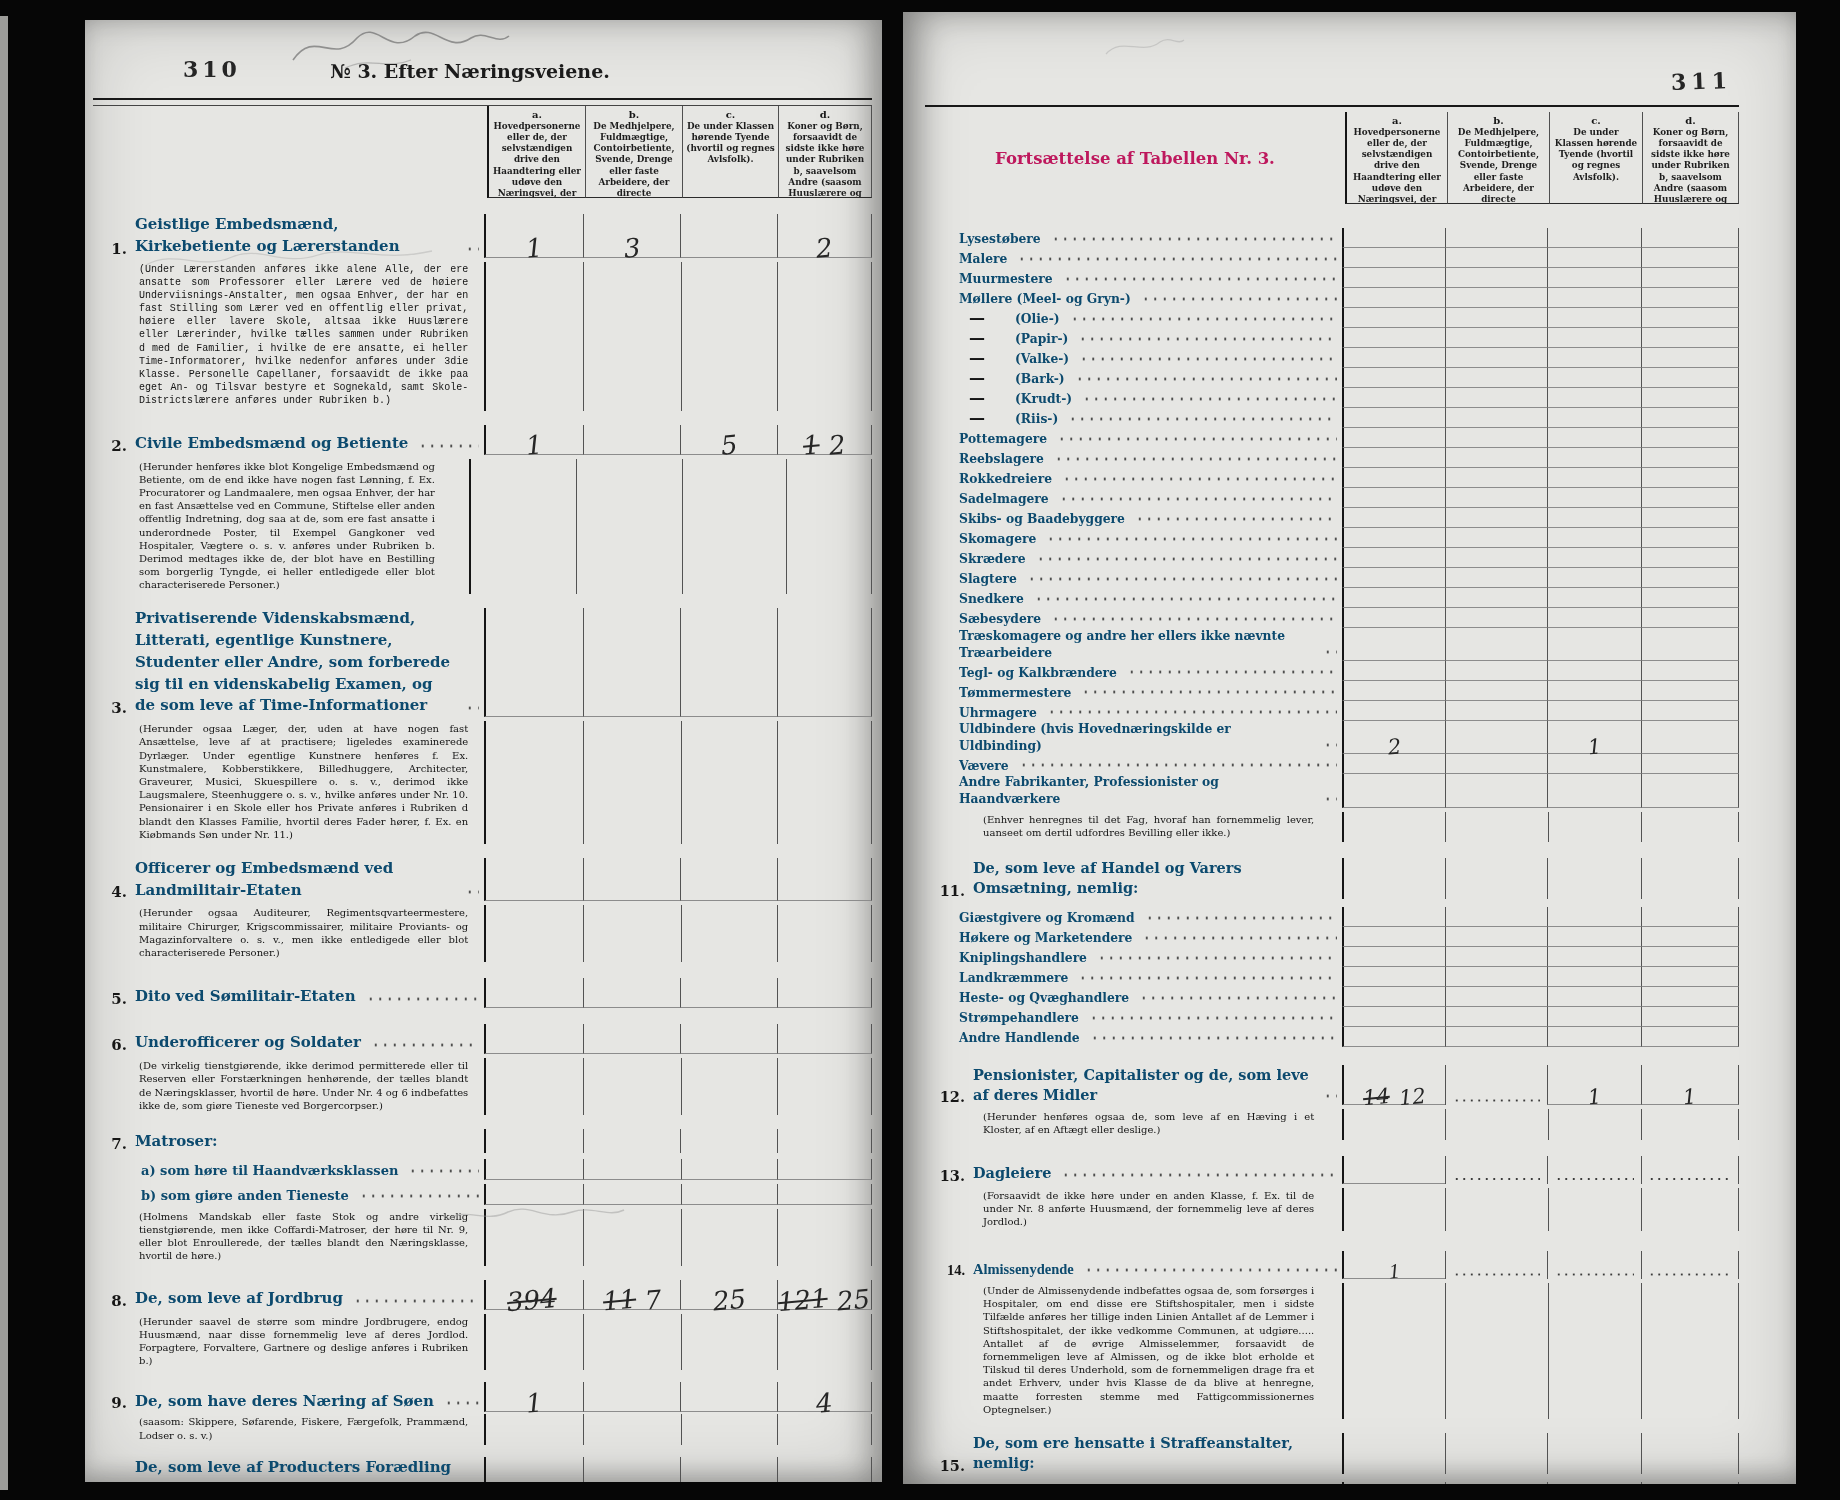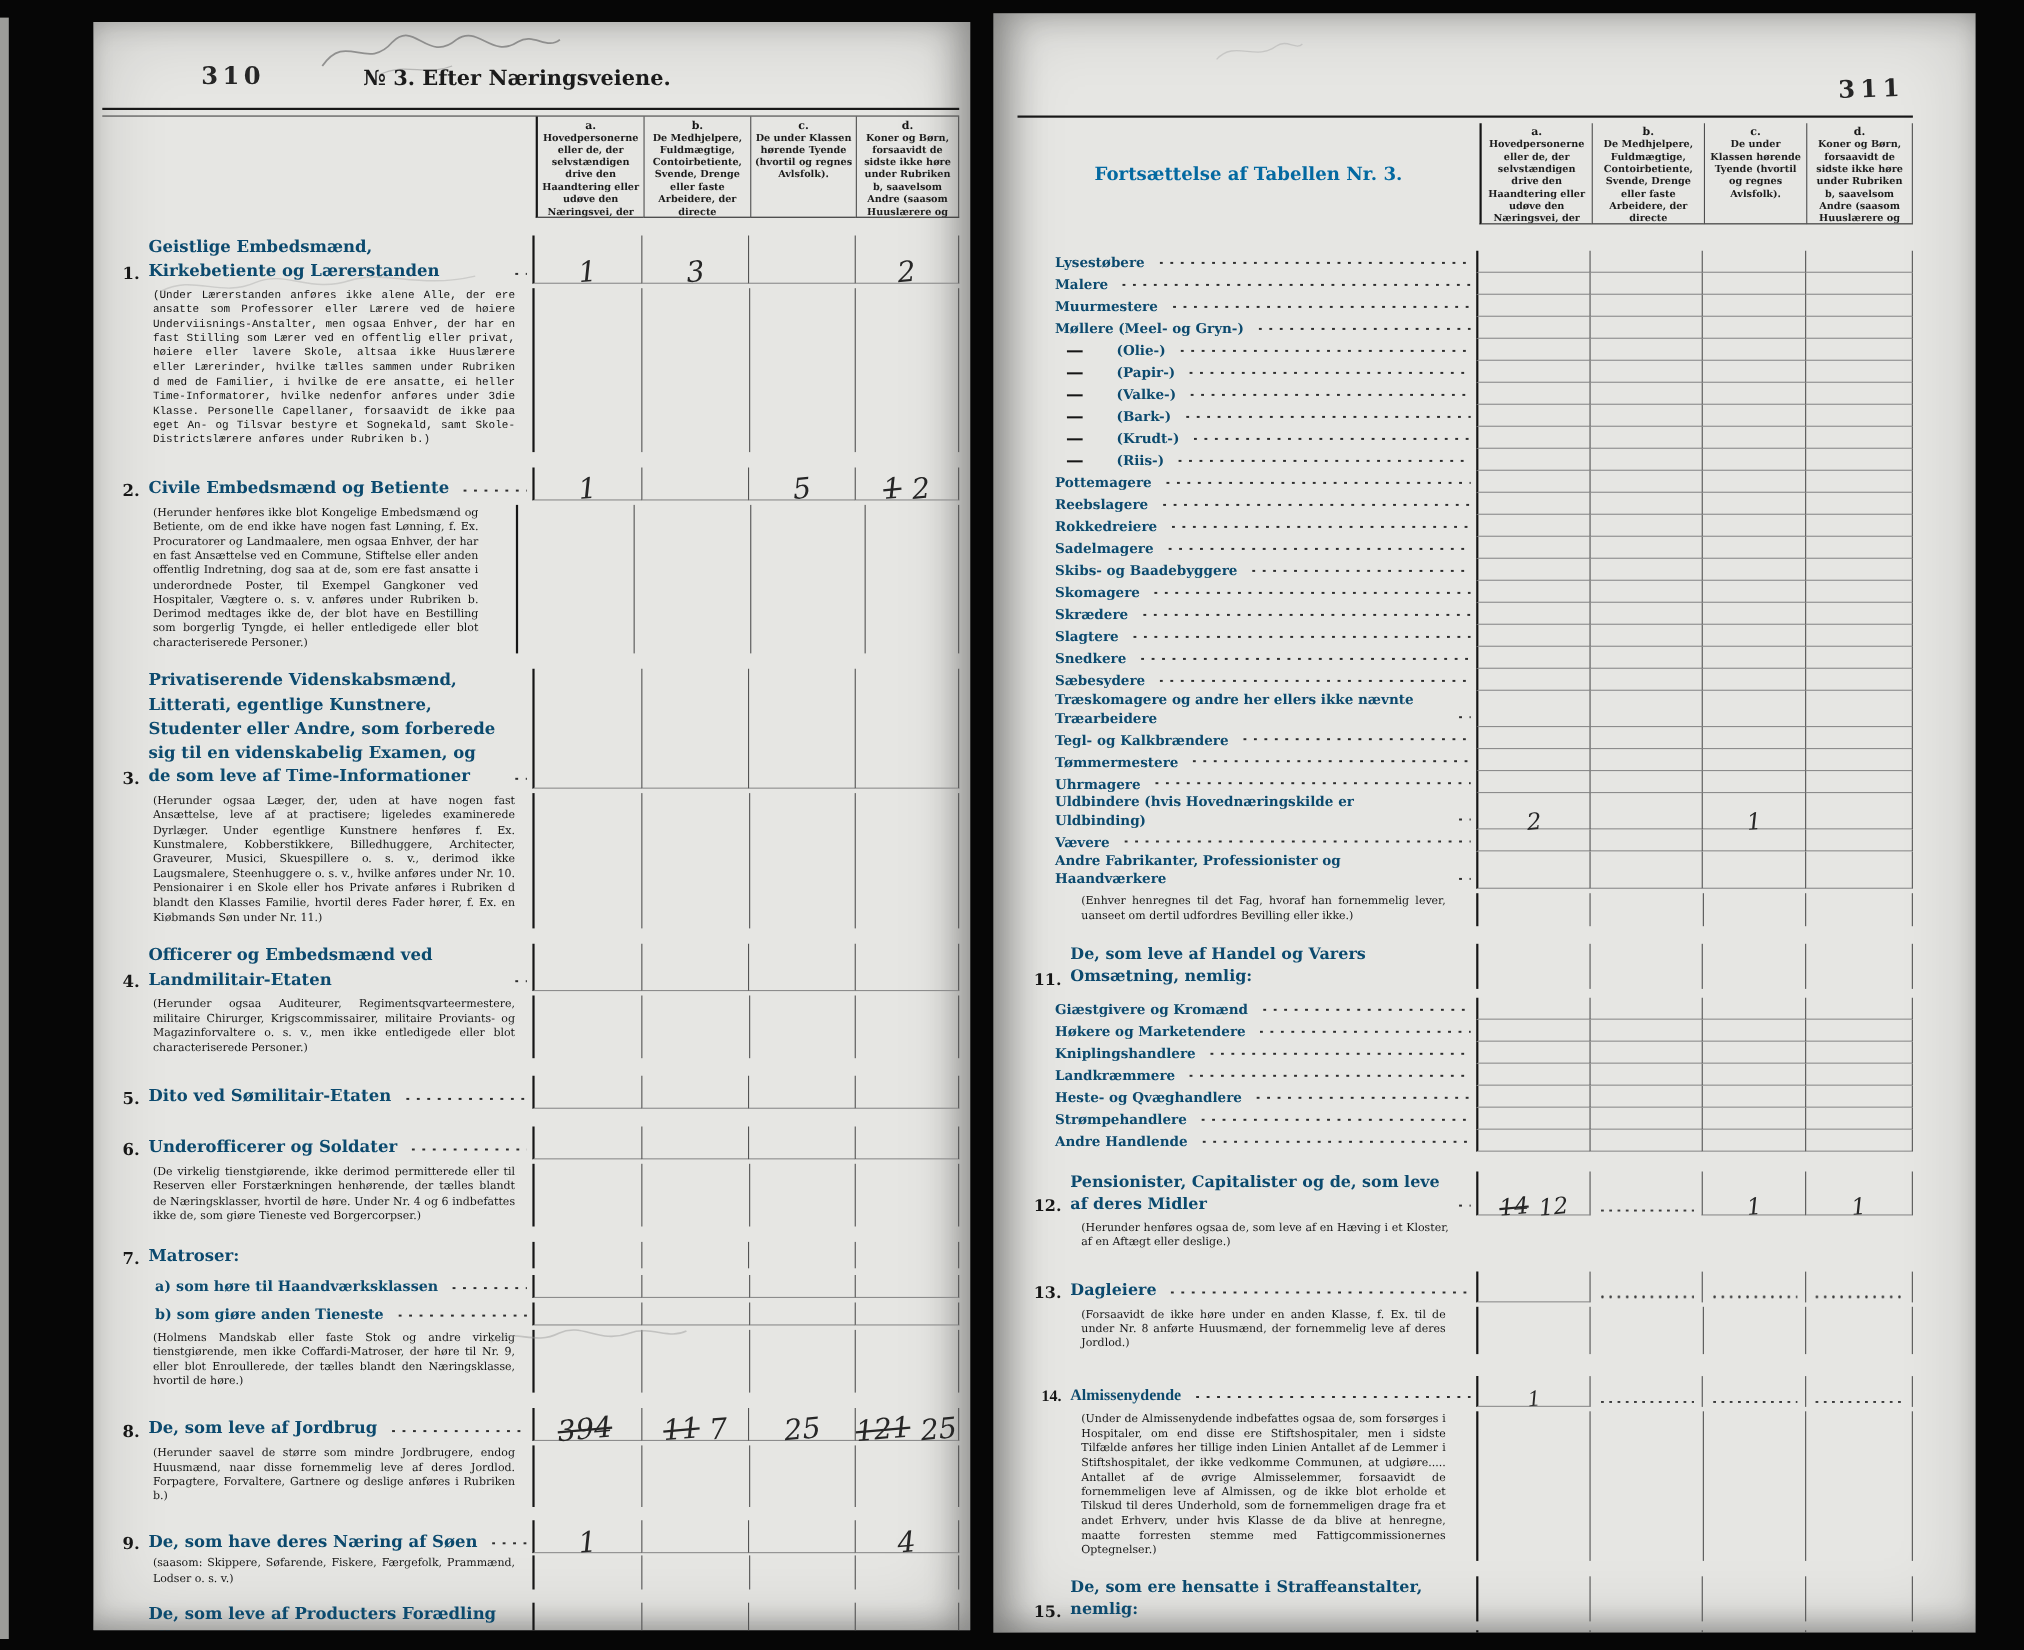--- a/index.html
+++ b/index.html
@@ -25,21 +25,21 @@
   .pright .table{margin:93px 0 0 22px;width:814px;}
   .toprule{height:5px;border-top:2.4px solid #181818;border-bottom:1px solid #444;}
   .pright .toprule{border-bottom:none;}
 
   .thead{display:flex;align-items:stretch;}
   .pleft  .thead{height:92px;}
   .pright .thead{height:92px;}
   .hlabel{display:flex;align-items:center;justify-content:center;}
   .pleft  .hlabel{width:394px;}
   .pright .hlabel{width:420px;}
-  .ptitle-r{font-size:16.5px;font-weight:700;text-align:right;color:#0369a1;}
+  .ptitle-r{font-size:16.5px;font-weight:700;text-align:right;color:#be185d;}
   .hc{box-sizing:border-box;border-left:1px solid #4f4f4f;border-bottom:1.3px solid #2b2b2b;
       padding:3px 3px;text-align:center;overflow:hidden;}
   .hc.col-a{border-left:2.6px solid #161616;}
   .hc.col-d{border-right:1.1px solid #4f4f4f;}
   .hkey{font-size:10px;font-weight:700;line-height:1.15;}
   .htext{font-size:8.8px;font-weight:600;line-height:1.28;color:#1d1d1d;}
 
   .rows{display:block;}
   .row{display:flex;align-items:stretch;}
   .cell{box-sizing:border-box;}
@@ -786,21 +786,21 @@
             <div class="c col-b">
               <div class="dotline"></div>
             </div>
             <div class="c col-c lined">
               <div class="hw">1</div>
             </div>
             <div class="c col-d lined">
               <div class="hw">1</div>
             </div>
           </div>
-          <div class="row note" style="margin-top: 4px; flex-direction: column;">
+          <div class="row note" style="margin-top: 4px;">
             <div class="cell label">
               <div class="notetxt">(Herunder henføres ogsaa de, som leve af en Hæving i et Kloster, af en Aftægt eller deslige.)</div>
             </div>
             <div class="c col-a"></div>
             <div class="c col-b"></div>
             <div class="c col-c"></div>
             <div class="c col-d"></div>
           </div>
           <div class="row entry" style="margin-top: 16px;">
             <div class="cell label">

